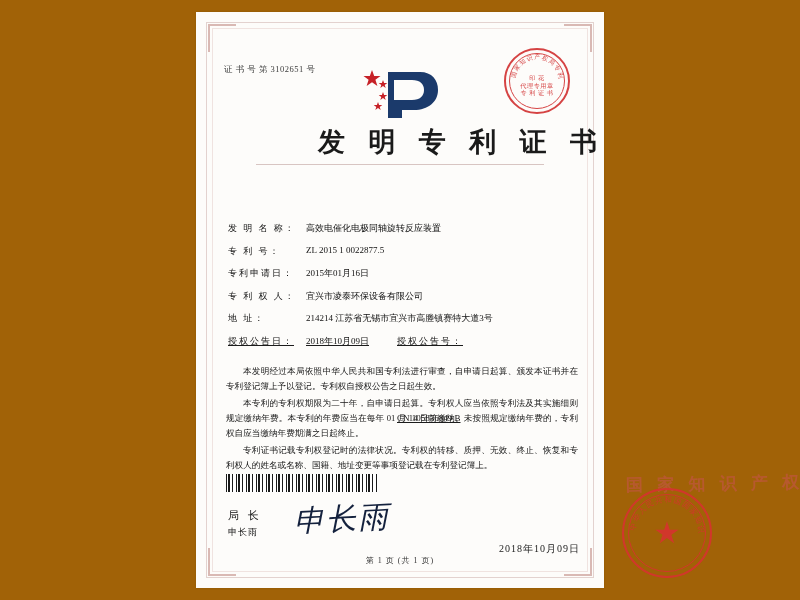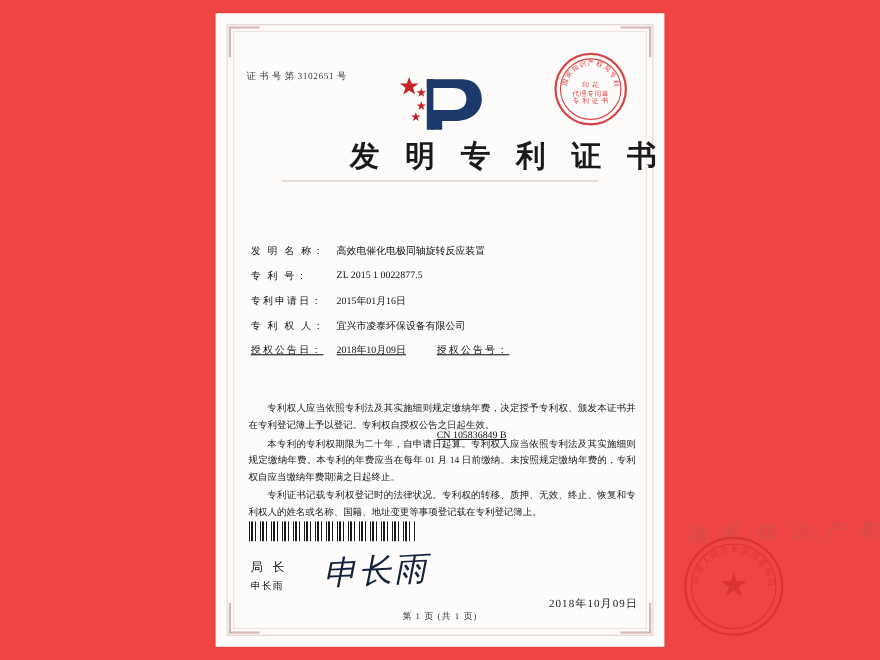--- a/index.html
+++ b/index.html
@@ -2,21 +2,21 @@
 <html><head>
 <meta charset="utf-8">
 <style>
   html,body{margin:0;padding:0;}
   body{
     width:800px;height:600px;background:#ffffff;
     font-family:"Liberation Serif","DejaVu Serif",serif;
     overflow:hidden;
   }
   #page{
-    position:relative;width:800px;height:600px;background:#ef4444;
+    position:relative;width:800px;height:600px;background:#a16207;
   }
   
   .sheet{
     position:absolute;left:196px;top:12px;width:408px;height:576px;
     background:#fdfcfa;
     box-shadow:0 0 2px rgba(0,0,0,.12);
   }
   .sheet:before{
     content:"";position:absolute;left:10px;top:10px;right:10px;bottom:10px;
     border:1px solid #e3d2cf;
@@ -164,34 +164,38 @@
         <div class="fval">ZL 2015 1 0022877.5</div>
       </div>
       <div class="frow">
         <div class="flabel">专利申请日：</div>
         <div class="fval">2015年01月16日</div>
       </div>
       <div class="frow">
         <div class="flabel">专 利 权 人：</div>
         <div class="fval">宜兴市凌泰环保设备有限公司</div>
       </div>
+      <div class="frow">
+        <div class="flabel">地 址：</div>
+        <div class="fval">214214 江苏省无锡市宜兴市高塍镇赛特大道3号</div>
+      </div>
       <div class="frow half">
         <div class="seg">
           <div class="flabel">授权公告日：</div>
           <div class="fval">2018年10月09日</div>
         </div>
         <div class="seg right">
           <div class="flabel">授权公告号：</div>
           <div class="fval">CN 105836849 B</div>
         </div>
       </div>
     </div>
 
     <div class="body-text">
-      <p>专利权人应当依照专利法及其实施细则规定缴纳年费，决定授予专利权、颁发本证书并在专利登记簿上予以登记。专利权自授权公告之日起生效。</p>
+      <p>本发明经过本局依照中华人民共和国专利法进行审查，自申请日起算、颁发本证书并在专利登记簿上予以登记。专利权自授权公告之日起生效。</p>
       <p>本专利的专利权期限为二十年，自申请日起算。专利权人应当依照专利法及其实施细则规定缴纳年费。本专利的年费应当在每年 01 月 14 日前缴纳。未按照规定缴纳年费的，专利权自应当缴纳年费期满之日起终止。</p>
       <p>专利证书记载专利权登记时的法律状况。专利权的转移、质押、无效、终止、恢复和专利权人的姓名或名称、国籍、地址变更等事项登记载在专利登记簿上。</p>
     </div>
 
     <div class="barcode"></div>
 
     <div class="sig-label">局 长</div>
     <div class="sig-name">申长雨</div>
     <div class="sig-script">申长雨</div>
 

